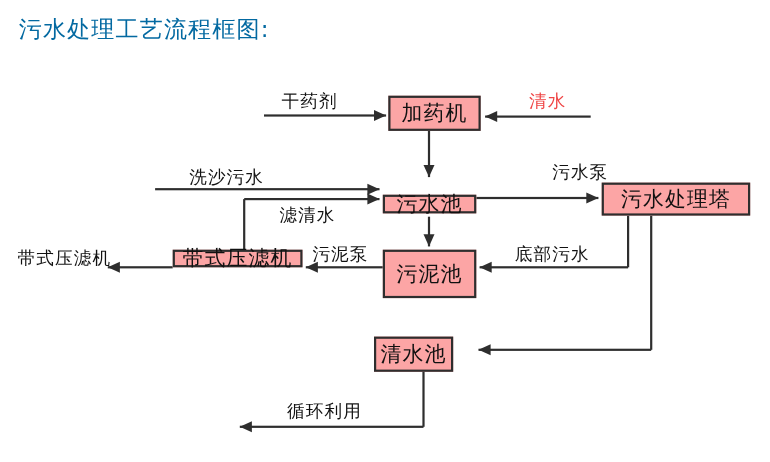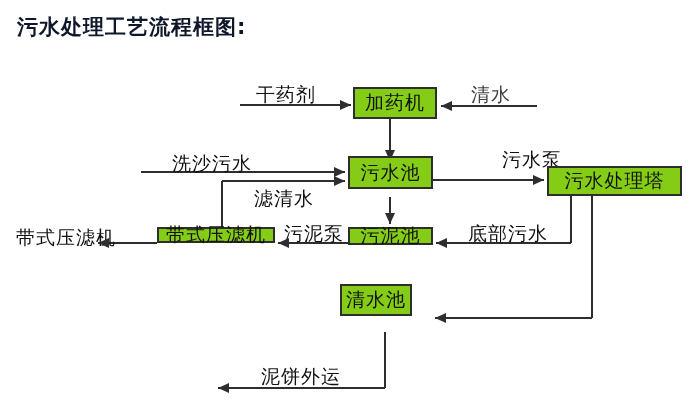--- a/index.html
+++ b/index.html
@@ -10,41 +10,41 @@
     width: 700px;
     height: 420px;
     background: #ffffff;
     overflow: hidden;
   }
   #page-title {
     position: absolute;
     left: 17px;
     top: 13px;
     font-size: 21px;
-    font-weight: bold;
+    font-weight: normal;
     letter-spacing: 1px;
-    color: #0f172a;
+    color: #0369a1;
     white-space: nowrap;
   }
   .node {
     position: absolute;
-    background: #84cc16;
+    background: #fca5a5;
     border: 2px solid #2e2e2e;
     display: flex;
     align-items: center;
     justify-content: center;
     font-size: 19px;
     letter-spacing: 1px;
     color: #111111;
     white-space: nowrap;
     z-index: 3;
   }
   .edge-label {
     position: absolute;
-    font-size: 19px;
+    font-size: 16px;
     letter-spacing: 1px;
     color: #111111;
     white-space: nowrap;
     z-index: 2;
   }
   .seg {
     position: absolute;
     background: #2e2e2e;
     z-index: 1;
   }
@@ -56,34 +56,34 @@
     z-index: 2;
   }
 </style>
 </head>
 <body>
 
 <div id="stage">
   <div id="page-title">污水处理工艺流程框图:</div>
   <div id="diagram">
       <div class="node" style="left: 353px; top: 87px; width: 84px; height: 32px; border-color: rgb(46, 46, 46); color: rgb(17, 17, 17);">加药机</div>
-      <div class="node" style="left: 348px; top: 156px; width: 85px; height: 33px; border-color: rgb(46, 46, 46); color: rgb(17, 17, 17);">污水池</div>
+      <div class="node" style="left: 348px; top: 177px; width: 85px; height: 17px; border-color: rgb(46, 46, 46); color: rgb(17, 17, 17);">污水池</div>
       <div class="node" style="left: 547px; top: 166px; width: 135px; height: 30px; border-color: rgb(46, 46, 46); color: rgb(17, 17, 17); text-align: center;">污水处理塔</div>
-      <div class="node" style="left: 348px; top: 227px; width: 85px; height: 18px; border-color: rgb(46, 46, 46); color: rgb(17, 17, 17);">污泥池</div>
+      <div class="node" style="left: 348px; top: 227px; width: 85px; height: 44px; border-color: rgb(46, 46, 46); color: rgb(17, 17, 17);">污泥池</div>
       <div class="node" style="left: 157px; top: 227px; width: 118px; height: 16px; border-color: rgb(46, 46, 46); color: rgb(17, 17, 17);">带式压滤机</div>
-      <div class="node" style="left: 340px; top: 284px; width: 72px; height: 32px; border-color: rgb(46, 46, 46); color: rgb(17, 17, 17);">清水池</div>
+      <div class="node" style="left: 340px; top: 306px; width: 72px; height: 32px; border-color: rgb(46, 46, 46); color: rgb(17, 17, 17);">清水池</div>
       <div class="edge-label" style="left: 256px; top: 82px; color: rgb(17, 17, 17);">干药剂</div>
-      <div class="edge-label" style="left: 471px; top: 82px; color: #404040;">清水</div>
+      <div class="edge-label" style="left: 481px; top: 82px; color: #ef4444;">清水</div>
       <div class="edge-label" style="left: 172px; top: 151px; color: rgb(17, 17, 17); text-align: right;">洗沙污水</div>
       <div class="edge-label" style="left: 254px; top: 186px; color: rgb(17, 17, 17);">滤清水</div>
       <div class="edge-label" style="left: 454px; top: 147px; color: rgb(17, 17, 17); margin-left: 48px;">污水泵</div>
       <div class="edge-label" style="left: 468px; top: 221px; color: rgb(17, 17, 17);">底部污水</div>
       <div class="edge-label" style="left: 284px; top: 221px; color: rgb(17, 17, 17); text-align: center;">污泥泵</div>
       <div class="edge-label" style="left: 16px; top: 225px; color: rgb(17, 17, 17);">带式压滤机</div>
-      <div class="edge-label" style="left: 261px; top: 364px; color: rgb(17, 17, 17);">泥饼外运</div>
+      <div class="edge-label" style="left: 261px; top: 364px; color: rgb(17, 17, 17);">循环利用</div>
       <div class="seg" style="background: rgb(46, 46, 46); left: 240px; top: 104px; width: 111px; height: 2px;"></div>
       <div class="arrowhead" style="left: 340px; top: 100px; border-width: 5px 0px 5px 11px; border-color: transparent transparent transparent rgb(46, 46, 46);"></div>
       <div class="seg" style="background: rgb(46, 46, 46); left: 441px; top: 105px; width: 96px; height: 2px;"></div>
       <div class="arrowhead" style="left: 441px; top: 101px; border-width: 5px 11px 5px 0px; border-color: transparent rgb(46, 46, 46) transparent transparent;"></div>
       <div class="seg" style="background: rgb(46, 46, 46); left: 389px; top: 119px; width: 2px; height: 42px;"></div>
       <div class="arrowhead" style="left: 385px; top: 150px; border-width: 11px 5px 0px; border-color: rgb(46, 46, 46) transparent transparent;"></div>
       <div class="seg" style="background: rgb(46, 46, 46); left: 141px; top: 171px; width: 204px; height: 2px;"></div>
       <div class="arrowhead" style="left: 334px; top: 167px; border-width: 5px 0px 5px 11px; border-color: transparent transparent transparent rgb(46, 46, 46);"></div>
       <div class="seg" style="background: rgb(46, 46, 46); left: 221px; top: 181px; width: 2px; height: 46px;"></div>
       <div class="seg" style="background: rgb(46, 46, 46); left: 222px; top: 180px; width: 123px; height: 2px;"></div>

